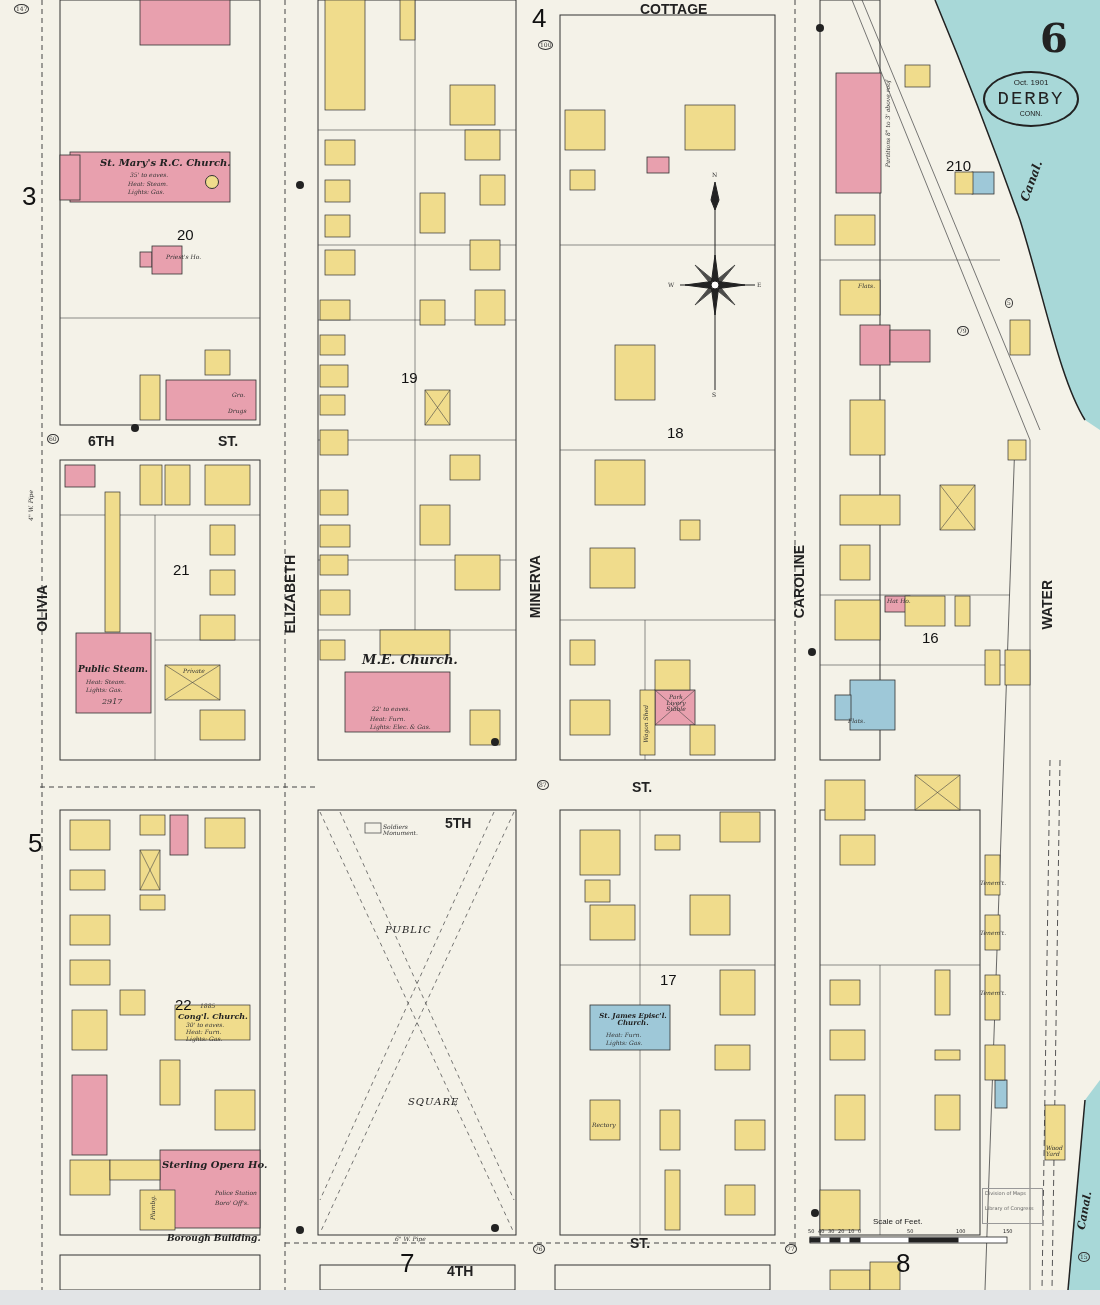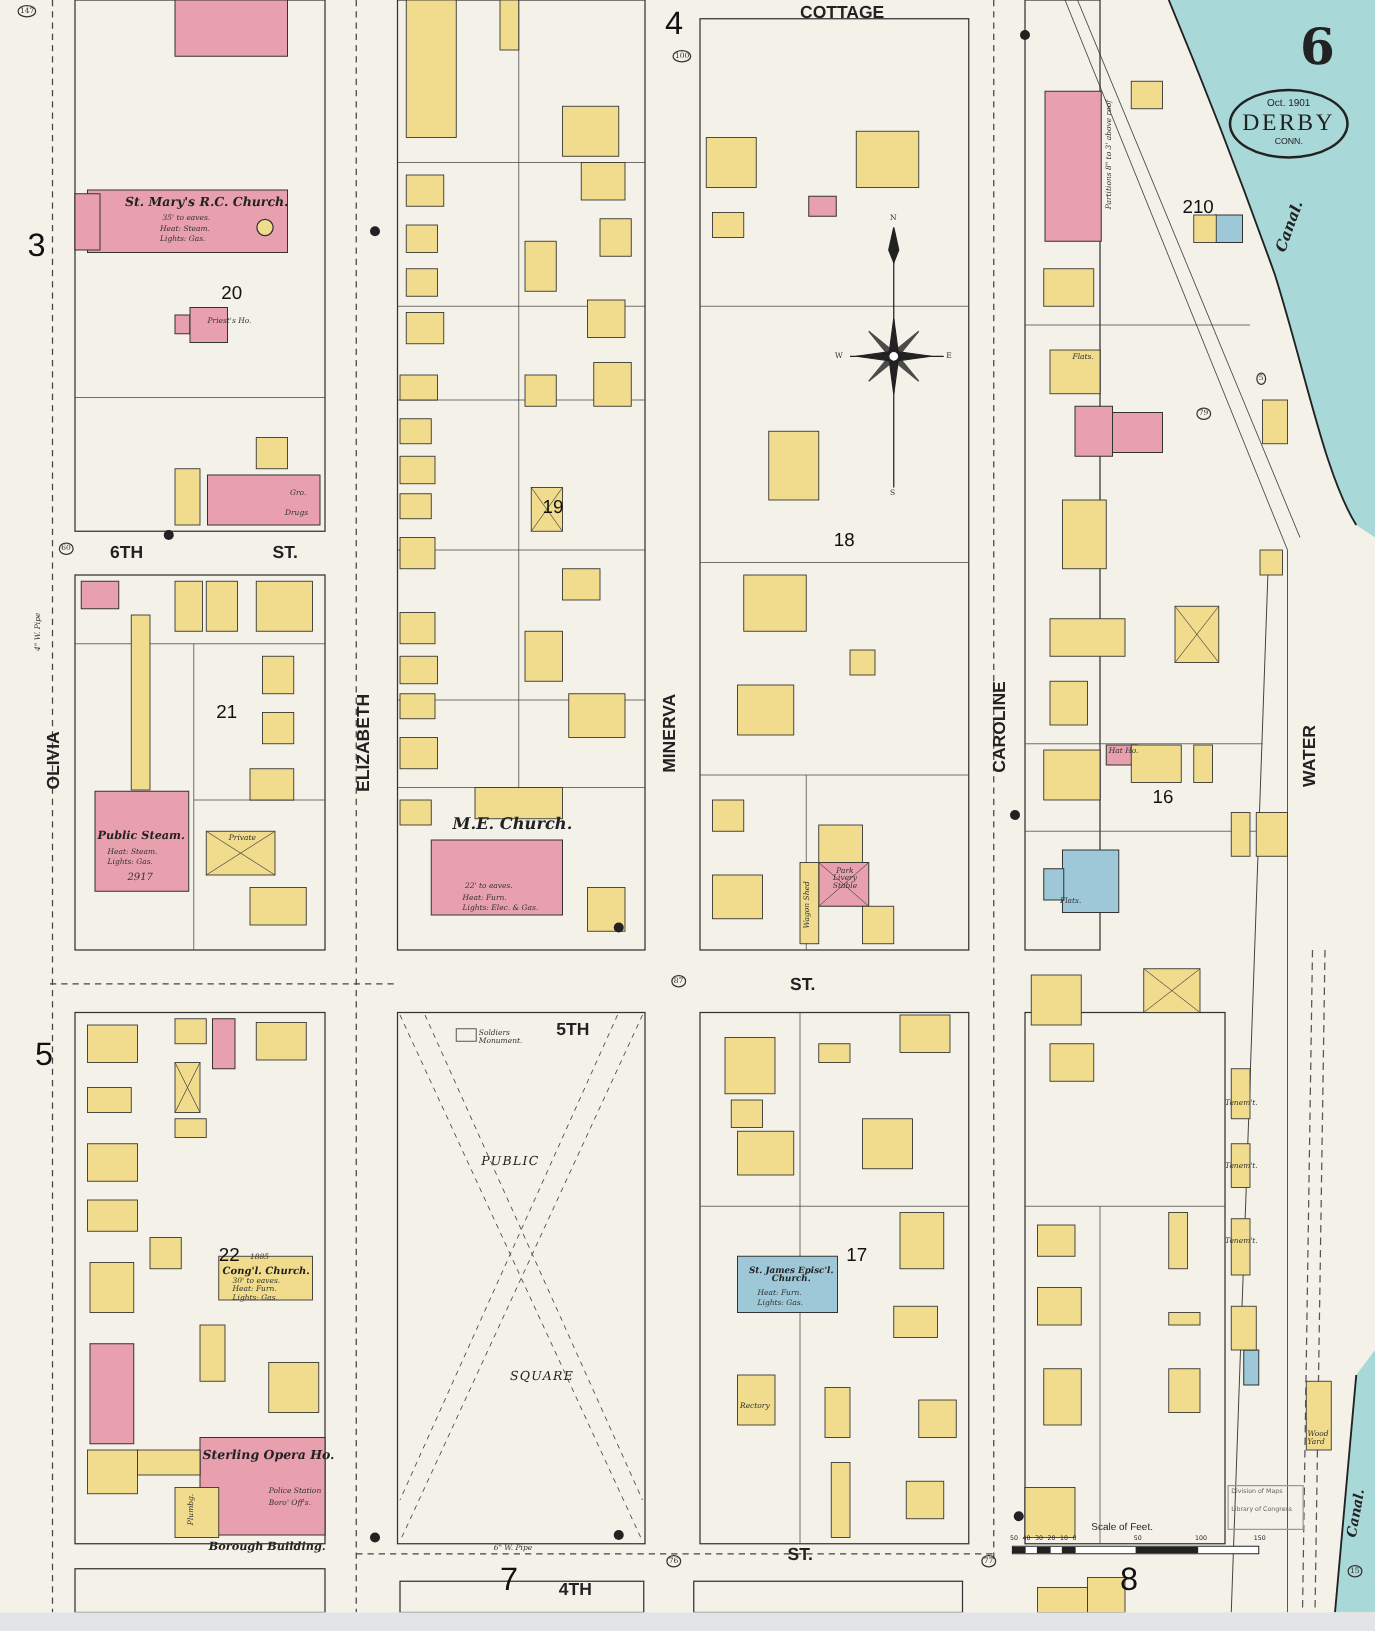--- a/index.html
+++ b/index.html
@@ -10,21 +10,21 @@
   .lbl{position:absolute;white-space:nowrap;line-height:1;}
   .street{font-family:"Liberation Sans",sans-serif;font-weight:bold;font-size:14px;color:#222;}
   .vert{writing-mode:vertical-rl;transform:rotate(180deg);}
   .block-no{font-family:"Liberation Sans",sans-serif;font-size:15px;color:#111;}
   .sheet-edge{font-family:"Liberation Sans",sans-serif;font-size:26px;color:#111;}
   .bname{font-family:"DejaVu Serif",serif;font-style:italic;font-weight:bold;color:#222;}
   .small{font-family:"DejaVu Serif",serif;font-style:italic;font-size:6px;color:#333;}
   .sheet-num{font-family:"DejaVu Serif",serif;font-weight:bold;font-size:40px;color:#222;}
   .title-oval{position:absolute;left:983px;top:71px;width:92px;height:52px;border:2px solid #222;border-radius:50%;text-align:center;}
   .title-oval .d1{font-family:"Liberation Sans",sans-serif;font-size:8px;margin-top:5px;}
-  .title-oval .d2{font-family:Liberation Serif, serif;font-size:19px;letter-spacing:2px;margin-top:1px;}
+  .title-oval .d2{font-family:Liberation Mono, monospace;font-size:19px;letter-spacing:2px;margin-top:1px;}
   .title-oval .d3{font-family:"Liberation Sans",sans-serif;font-size:7px;}
   .scale-lbl{font-family:"Liberation Sans",sans-serif;font-size:8px;}
   .loc{position:absolute;width:170px;height:36px;border:1px solid #999;font-size:5px;color:#666;}
 </style>
 </head>
 <body>
 
 <div class="map">
 <svg width="1100" height="1290" viewBox="0 0 1100 1290">
 
@@ -310,23 +310,23 @@
 <div class="lbl street vert" style="left:283px;top:555px;">ELIZABETH</div>
 <div class="lbl street vert" style="left:528px;top:555px;">MINERVA</div>
 <div class="lbl street vert" style="left:792px;top:545px;">CAROLINE</div>
 <div class="lbl street vert" style="left:1040px;top:580px;">WATER</div>
 <div class="lbl bname" style="left:1010px;top:175px;font-size:12px;transform:rotate(-70deg);">Canal.</div>
 <div class="lbl bname" style="left:1065px;top:1205px;font-size:11px;transform:rotate(-80deg);">Canal.</div>
 
 <div class="lbl block-no" style="left:177px;top:227px;">20</div>
 <div class="lbl block-no" style="left:173px;top:562px;">21</div>
 <div class="lbl block-no" style="left:175px;top:985px;margin-top:12px;">22</div>
-<div class="lbl block-no" style="left:434px;top:370px;margin-top:28px;">19</div>
+<div class="lbl block-no" style="left:401px;top:370px;">19</div>
 <div class="lbl block-no" style="left:667px;top:425px;">18</div>
-<div class="lbl block-no" style="left:677px;top:972px;margin-top:25px;">17</div>
+<div class="lbl block-no" style="left:660px;top:972px;">17</div>
 <div class="lbl block-no" style="left:922px;top:630px;">16</div>
 <div class="lbl block-no" style="left:946px;top:158px;">210</div>
 
 <div class="lbl bname" style="left:100px;top:158px;font-size:10px;">St. Mary's R.C. Church.</div>
 <div class="lbl small" style="left:130px;top:172px;">35' to eaves.</div>
 <div class="lbl small" style="left:128px;top:181px;">Heat: Steam.</div>
 <div class="lbl small" style="left:128px;top:189px;">Lights: Gas.</div>
 <div class="lbl" style="left:205px;top:175px;width:12px;height:12px;border-radius:50%;background:#f0dc8c;border:1px solid #333;"></div>
 <div class="lbl small" style="left:166px;top:254px;">Priest's Ho.</div>
 <div class="lbl small" style="left:228px;top:408px;">Drugs</div>

